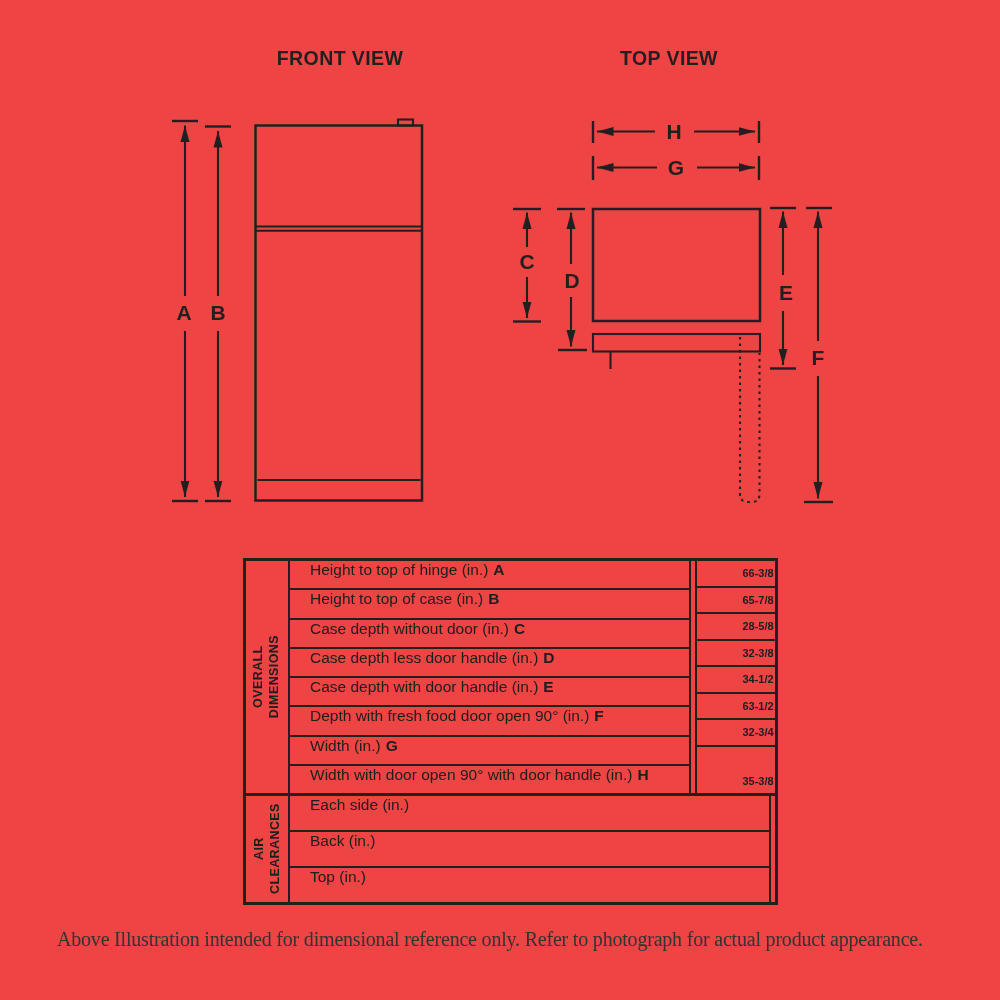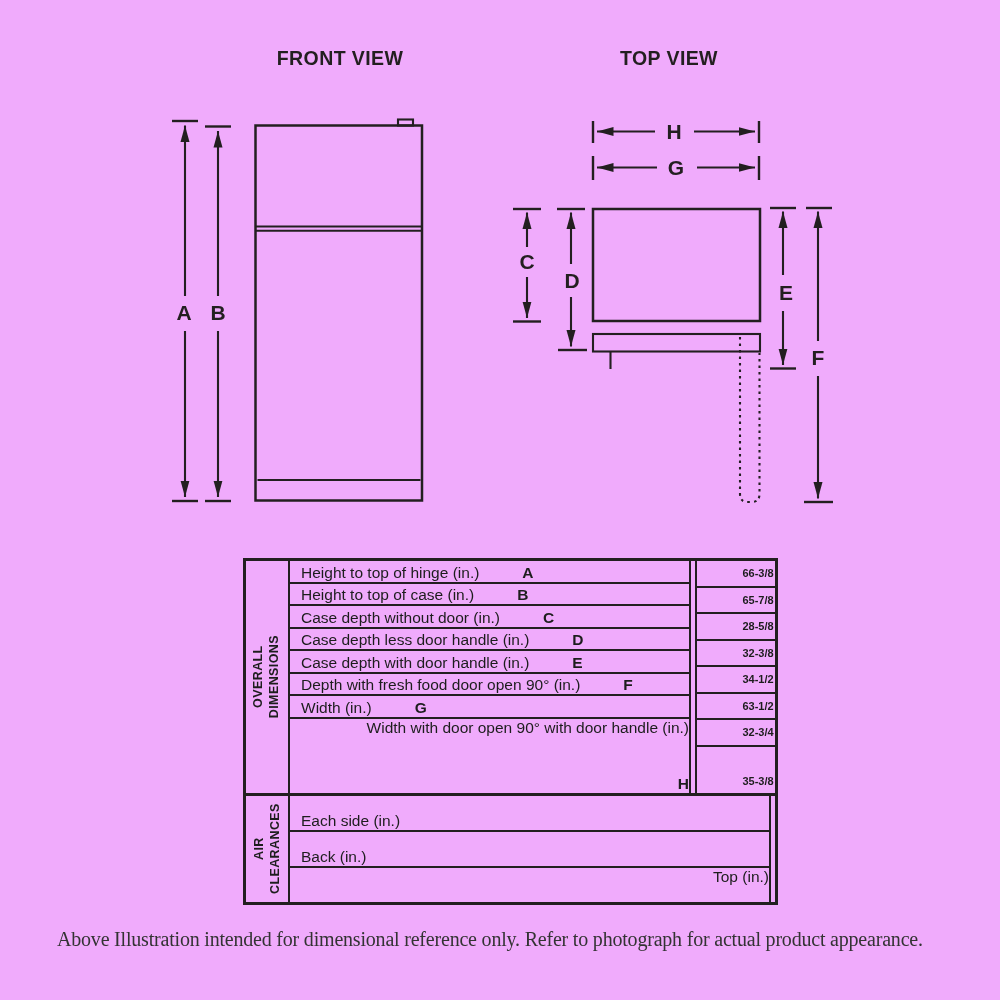--- a/index.html
+++ b/index.html
@@ -1,16 +1,16 @@
 <!DOCTYPE html>
 <html><head>
 <meta charset="utf-8">
 <style>
   html,body{margin:0;padding:0;background:#ffffff;overflow:hidden;}
-  .canvas{position:relative;width:1000px;height:1000px;background:#f0abfc;
+  .canvas{position:relative;width:1000px;height:1000px;background:#ef4444;
           font-family:"Liberation Sans",sans-serif;color:#1d1d1d;}
   .view-title{position:absolute;top:47px;transform:translateX(-50%);
           font-weight:bold;font-size:19.5px;letter-spacing:.4px;color:#231f20;white-space:nowrap;}
   #front-title{left:340px;}
   #top-title{left:669px;}
   svg.drawing{position:absolute;left:0;top:0;}
   svg .ln{stroke:#231f20;stroke-width:2.1;fill:none;}
   svg .thick{stroke:#231f20;stroke-width:2.5;fill:none;}
   svg .bar{stroke:#231f20;stroke-width:2.4;fill:none;}
   svg .dim-label{font-family:"Liberation Sans",sans-serif;font-weight:bold;font-size:21px;fill:#231f20;
@@ -20,23 +20,23 @@
           box-sizing:border-box;border:3px solid #231f20;display:flex;flex-direction:column;}
   .section{display:flex;box-sizing:border-box;}
   .section-overall{height:235px;border-bottom:3px solid #231f20;}
   .section-air{flex:1;}
   .vert-header{width:44px;box-sizing:border-box;border-right:2px solid #231f20;
           display:flex;align-items:center;justify-content:center;overflow:visible;}
   .rot{transform:rotate(-90deg);font-weight:bold;font-size:12.5px;line-height:1.25;
           letter-spacing:.4px;text-align:center;white-space:nowrap;color:#1d1d1d;}
   .rot span{display:block;}
   .rows{flex:1;display:flex;flex-direction:column;box-sizing:border-box;border-right:2px solid #231f20;}
-  .row{flex:1;display:flex;align-items:flex-end;padding-left:11px;box-sizing:border-box;
-          border-bottom:2px solid #231f20;font-size:15.5px;color:#1d1d1d;gap:38px;}
-  .rows .row:last-child{border-bottom:none;flex-direction:column;}
+  .row{flex:1;display:flex;align-items:flex-start;padding-left:20px;box-sizing:border-box;
+          border-bottom:2px solid #231f20;font-size:15.5px;color:#1d1d1d;}
+  .rows .row:last-child{border-bottom:none;}
   .row b{margin-left:5px;}
   .gap-col{width:4px;}
   .values{width:80px;display:flex;flex-direction:column;box-sizing:border-box;
           border-left:2px solid #231f20;}
   .val{flex:1;display:flex;align-items:center;justify-content:center;font-weight:bold;
           font-size:11px;border-bottom:2px solid #231f20;box-sizing:border-box;color:#1d1d1d;padding-left:44px;}
   .values .val:last-child{border-bottom:none;margin-top:22px;}
   
   .footer-note{position:absolute;left:57px;top:928px;font-family:Liberation Serif, serif;
           font-size:20px;color:#333;white-space:nowrap;letter-spacing:-0.2px;}

